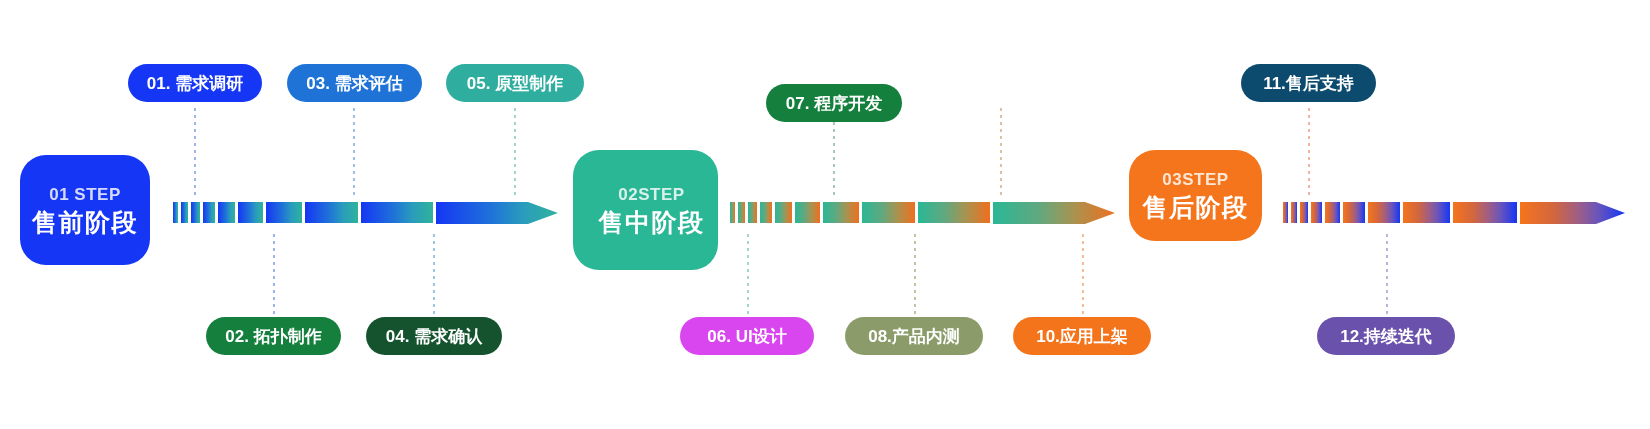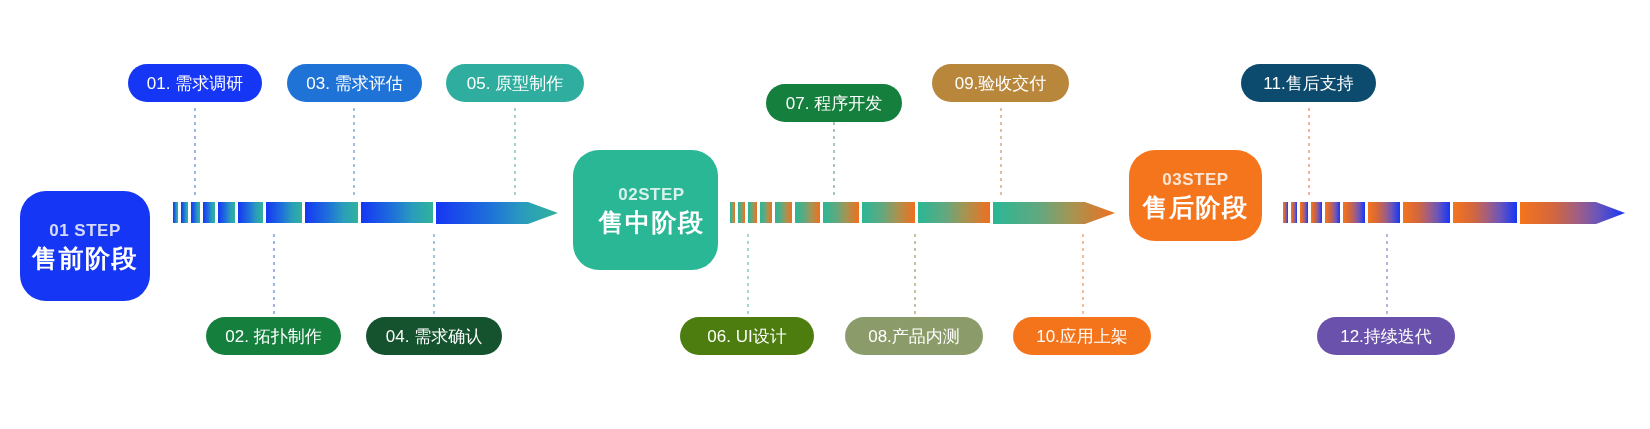--- a/index.html
+++ b/index.html
@@ -37,20 +37,21 @@
   .pill{
     position:absolute;
     height:38px;
     display:flex;align-items:center;justify-content:center;
     border-radius:19px;
     color:#ffffff;
     font-size:17px;
     white-space:nowrap;
     padding:0 18px;
     box-sizing:border-box;
+    font-weight:bold;
   }
 
   
   .connector{
     position:absolute;
     width:2px;
   }
   .connector i{
     display:block;width:2px;height:3px;margin-bottom:4px;
     background:currentColor;
@@ -58,21 +59,21 @@
 
   
   .arrow{position:absolute;height:22px;}
   .arrow svg{display:block;overflow:visible;}
 </style>
 </head>
 <body>
 
 <div id="stage">
 
-  <div class="stepbox" id="box1" style="left:20px;top:155px;width:130px;height:110px;background:#1536f5;margin-top:36px;">
+  <div class="stepbox" id="box1" style="left:20px;top:155px;width:130px;height:110px;background:#1536f5;">
     <div class="step-no">01 STEP</div>
     <div class="step-title">售前阶段</div>
   </div>
 
   <div class="stepbox" id="box2" style="left:573px;top:150px;width:133px;height:120px;background:#2ab795;padding-left:12px;">
     <div class="step-no">02STEP</div>
     <div class="step-title">售中阶段</div>
   </div>
 
   <div class="stepbox" id="box3" style="left:1129px;top:150px;width:133px;height:91px;background:#f5751c;">
@@ -343,34 +344,31 @@
   </div>
   <div class="pill" style="left:287px;top:64px;width:135px;background:#1f73d6;">
     <span>03. 需求评估</span>
   </div>
   <div class="pill" style="left:446px;top:64px;width:138px;background:#2fae9f;">
     <span>05. 原型制作</span>
   </div>
   <div class="pill" style="left:766px;top:64px;width:136px;background:#15803d;margin-top:20px;">
     <span>07. 程序开发</span>
   </div>
-  <div class="pill" style="left:932px;top:64px;width:137px;background:#b9873c;">
-    <span>09.验收交付</span>
-  </div>
   <div class="pill" style="left:1241px;top:64px;width:135px;background:#0c4a6e;">
     <span>11.售后支持</span>
   </div>
 
   <div class="pill" style="left:206px;top:317px;width:135px;background:#15803d;">
     <span>02. 拓扑制作</span>
   </div>
   <div class="pill" style="left:366px;top:317px;width:136px;background:#14532d;">
     <span>04. 需求确认</span>
   </div>
-  <div class="pill" style="left:680px;top:317px;width:134px;background:#4d7c0f;">
+  <div class="pill" style="left:680px;top:317px;width:134px;background:#d946ef;">
     <span>06. UI设计</span>
   </div>
   <div class="pill" style="left:845px;top:317px;width:138px;background:#8b9c6a;">
     <span>08.产品内测</span>
   </div>
   <div class="pill" style="left:1013px;top:317px;width:138px;background:#f4741c;">
     <span>10.应用上架</span>
   </div>
   <div class="pill" style="left:1317px;top:317px;width:138px;background:#6a51ab;">
     <span>12.持续迭代</span>

